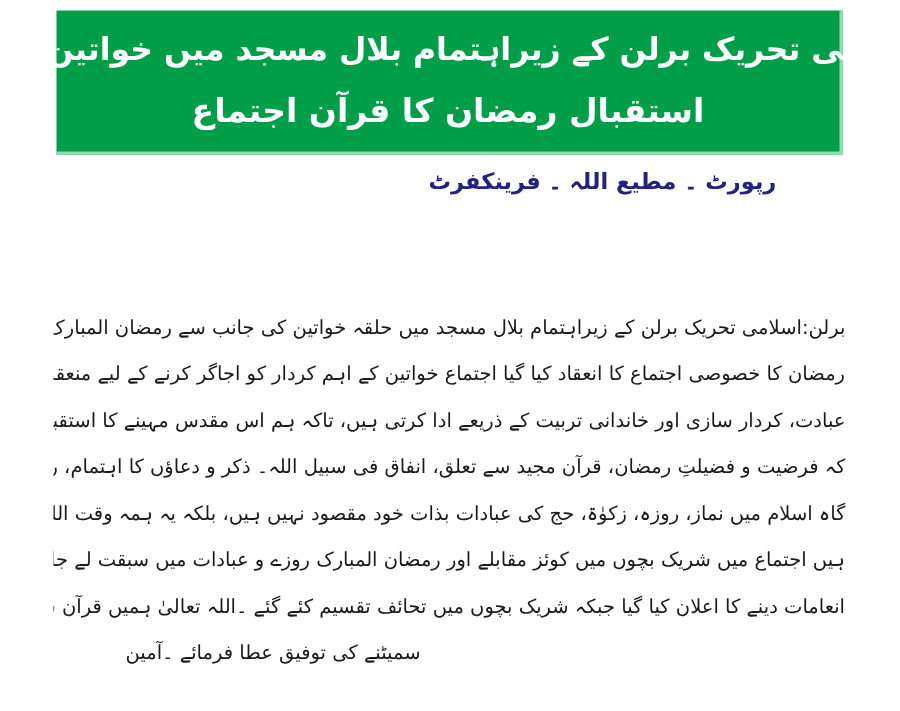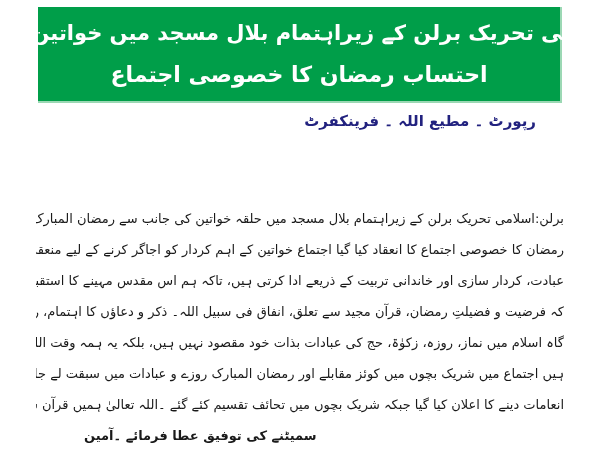--- a/index.html
+++ b/index.html
@@ -35,21 +35,21 @@
     text-align: center;
     white-space: nowrap;
     direction: rtl;
   }
   .banner .headline-line.second { font-size: 22px; }
 
   
   .byline-report {
     position: absolute;
     top: 109px; left: 286px; width: 250px;
-    text-align: right;
+    text-align: left;
     direction: rtl;
     color: #22227F;
     font-weight: 700;
     font-size: 15px;
     line-height: 24px;
     white-space: nowrap;
   }
   .byline-source {
     position: absolute;
     top: 136px; left: 216px; width: 250px;
@@ -82,31 +82,30 @@
     overflow: hidden;
     text-align: justify;
     text-align-last: justify;
     white-space: nowrap;
   }
   .body-line.last {
     text-align: right;
     text-align-last: left;
     white-space: normal;
     padding-left: 48px;
-    font-weight: bold;
   }
 </style>
 </head>
 <body>
 
 <div class="page">
 
   <div class="banner">
     <div class="headline-line">جرمنی: اسلامی تحریک برلن کے زیراہتمام بلال مسجد میں خواتین و بچوں کیلئے</div>
-    <div class="headline-line second">احتساب رمضان کا خصوصی اجتماع</div>
+    <div class="headline-line second">استقبال رمضان کا قرآن اجتماع</div>
   </div>
 
   <div class="byline-report">رپورٹ ۔ مطیع اللہ ۔ فرینکفرٹ</div>
 
 
   <div class="body-text">
     <div class="body-line">برلن:اسلامی تحریک برلن کے زیراہتمام بلال مسجد میں حلقہ خواتین کی جانب سے رمضان المبارک کے آمد پر خواتین و بچوں کے لیے استقبال</div>
     <div class="body-line">رمضان کا خصوصی اجتماع کا انعقاد کیا گیا اجتماع خواتین کے اہم کردار کو اجاگر کرنے کے لیے منعقد کیا گیا کہ جو وہ رمضان المبارک میں</div>
     <div class="body-line">عبادت، کردار سازی اور خاندانی تربیت کے ذریعے ادا کرتی ہیں، تاکہ ہم اس مقدس مہینے کا استقبال شعور اور تیاری کے ساتھ کر سکیں ۔ جیسے</div>
     <div class="body-line">کہ فرضیت و فضیلتِ رمضان، قرآن مجید سے تعلق، انفاق فی سبیل اللہ۔ ذکر و دعاؤں کا اہتمام، رمضان اور احتساب، رمضان ایک تربیت</div>

